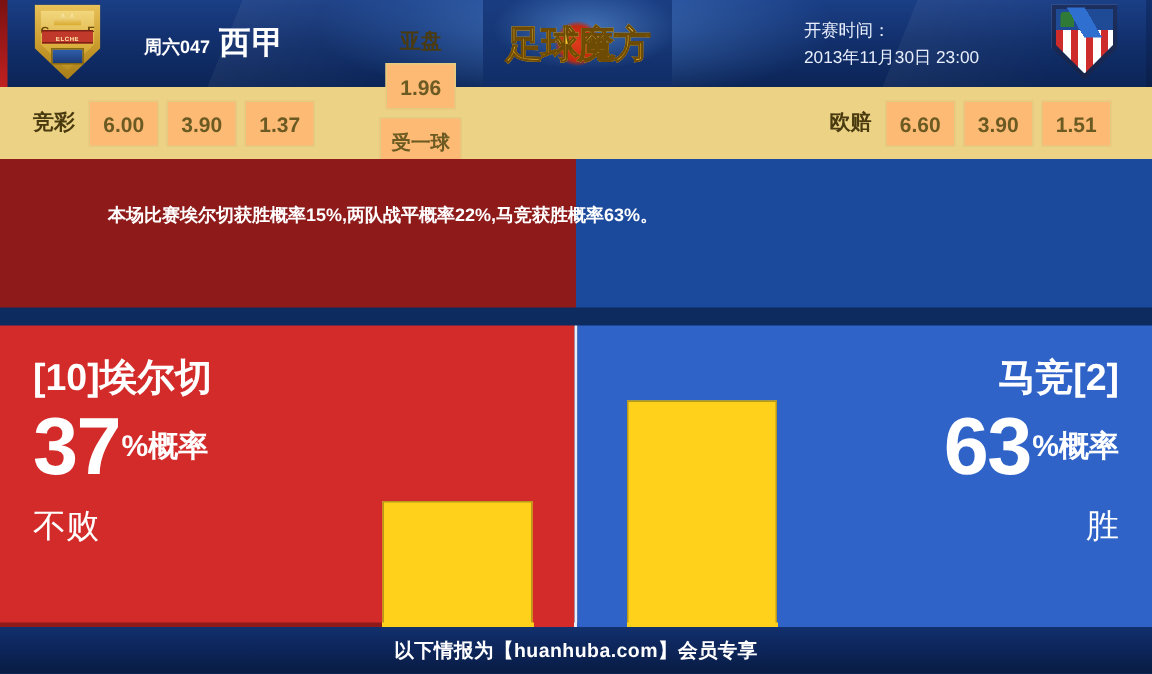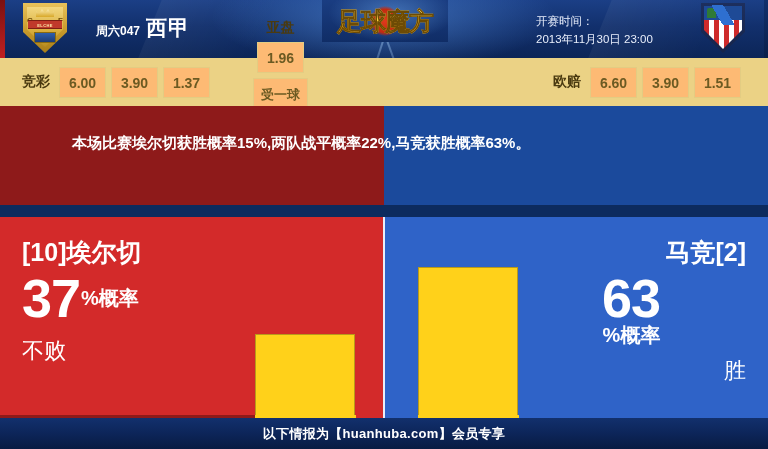--- a/index.html
+++ b/index.html
@@ -100,21 +100,21 @@
   }
 
   .hdr-match {
     position:absolute; left:96px; top:14px; color:#ffffff;
     display:flex; align-items:baseline; gap:6px;
   }
   .hdr-round { font-size:12px; font-weight:bold; letter-spacing:0; }
   .hdr-league { font-size:21px; font-weight:bold; letter-spacing:1px; }
 
   .logo-wrap {
-    position:absolute; left:322px; top:0; width:126px; height:42px;
+    position:absolute; left:322px; top:0; width:126px; height:58px;
     background:
       radial-gradient(ellipse 90px 40px at 55% 32%, rgba(120,185,255,0.45) 0%, rgba(20,55,130,0) 70%),
       linear-gradient(180deg,#1a3d82,#102d66);
     display:flex; align-items:center; justify-content:center;
   }
   .logo-text {
     font-size:25px; font-weight:bold; letter-spacing:-1px;
     background:linear-gradient(180deg,#fff6b0 0%,#ffd33d 42%,#e8a415 70%,#ffe680 100%);
     -webkit-background-clip:text; background-clip:text; color:transparent;
     -webkit-text-stroke:0.6px #6d4b05;
@@ -158,21 +158,21 @@
     position:absolute; left:0; top:106px; width:768px; height:99px;
   }
   .banner-bg-l {
     position:absolute; left:0; top:0; width:384px; height:99px; background:#8e1a1a;
   }
   .banner-bg-r {
     position:absolute; left:384px; top:0; width:384px; height:99px; background:#1b4a9c;
   }
   .banner-text {
     position:absolute; left:72px; top:22px; width:640px;
-    color:#ffffff; font-size:15px; font-weight:bold; line-height:30px;
+    color:#ffffff; font-size:12px; font-weight:bold; line-height:30px;
     letter-spacing:0;
   }
 
   
   .main { position:absolute; left:0; top:205px; width:768px; height:213px;margin-top:12px; }
   .panel-l {
     position:absolute; left:0; top:0; width:383px; height:213px; background:#d32a2a;
   }
   .panel-r {
     position:absolute; left:385px; top:0; width:383px; height:213px; background:#2f63c8;
@@ -196,21 +196,21 @@
   .stat-r { right:22px; text-align:right; }
   .stat-team {
     font-size:25px; font-weight:bold; line-height:34px; letter-spacing:0;
     white-space:nowrap;
   }
   .stat-prob {
     display:flex; align-items:center; line-height:1;
     margin-top:2px; white-space:nowrap;
   }
   .stat-l .stat-prob { justify-content:flex-start; }
-  .stat-r .stat-prob { justify-content:flex-end;flex-direction:column; }
+  .stat-r .stat-prob { justify-content:flex-end; }
   .stat-num { font-size:54px; font-weight:bold; letter-spacing:-1px; }
   .stat-unit { font-size:20px; font-weight:bold; margin-left:1px; }
   .stat-result {
     font-size:22px; font-weight:normal; line-height:40px; margin-top:6px;
   }
 
   
   .footer {
     position:absolute; left:0; top:418px; width:768px; height:31px;
     background:linear-gradient(180deg,#12306d 0%,#0c2457 55%,#081b42 100%);

